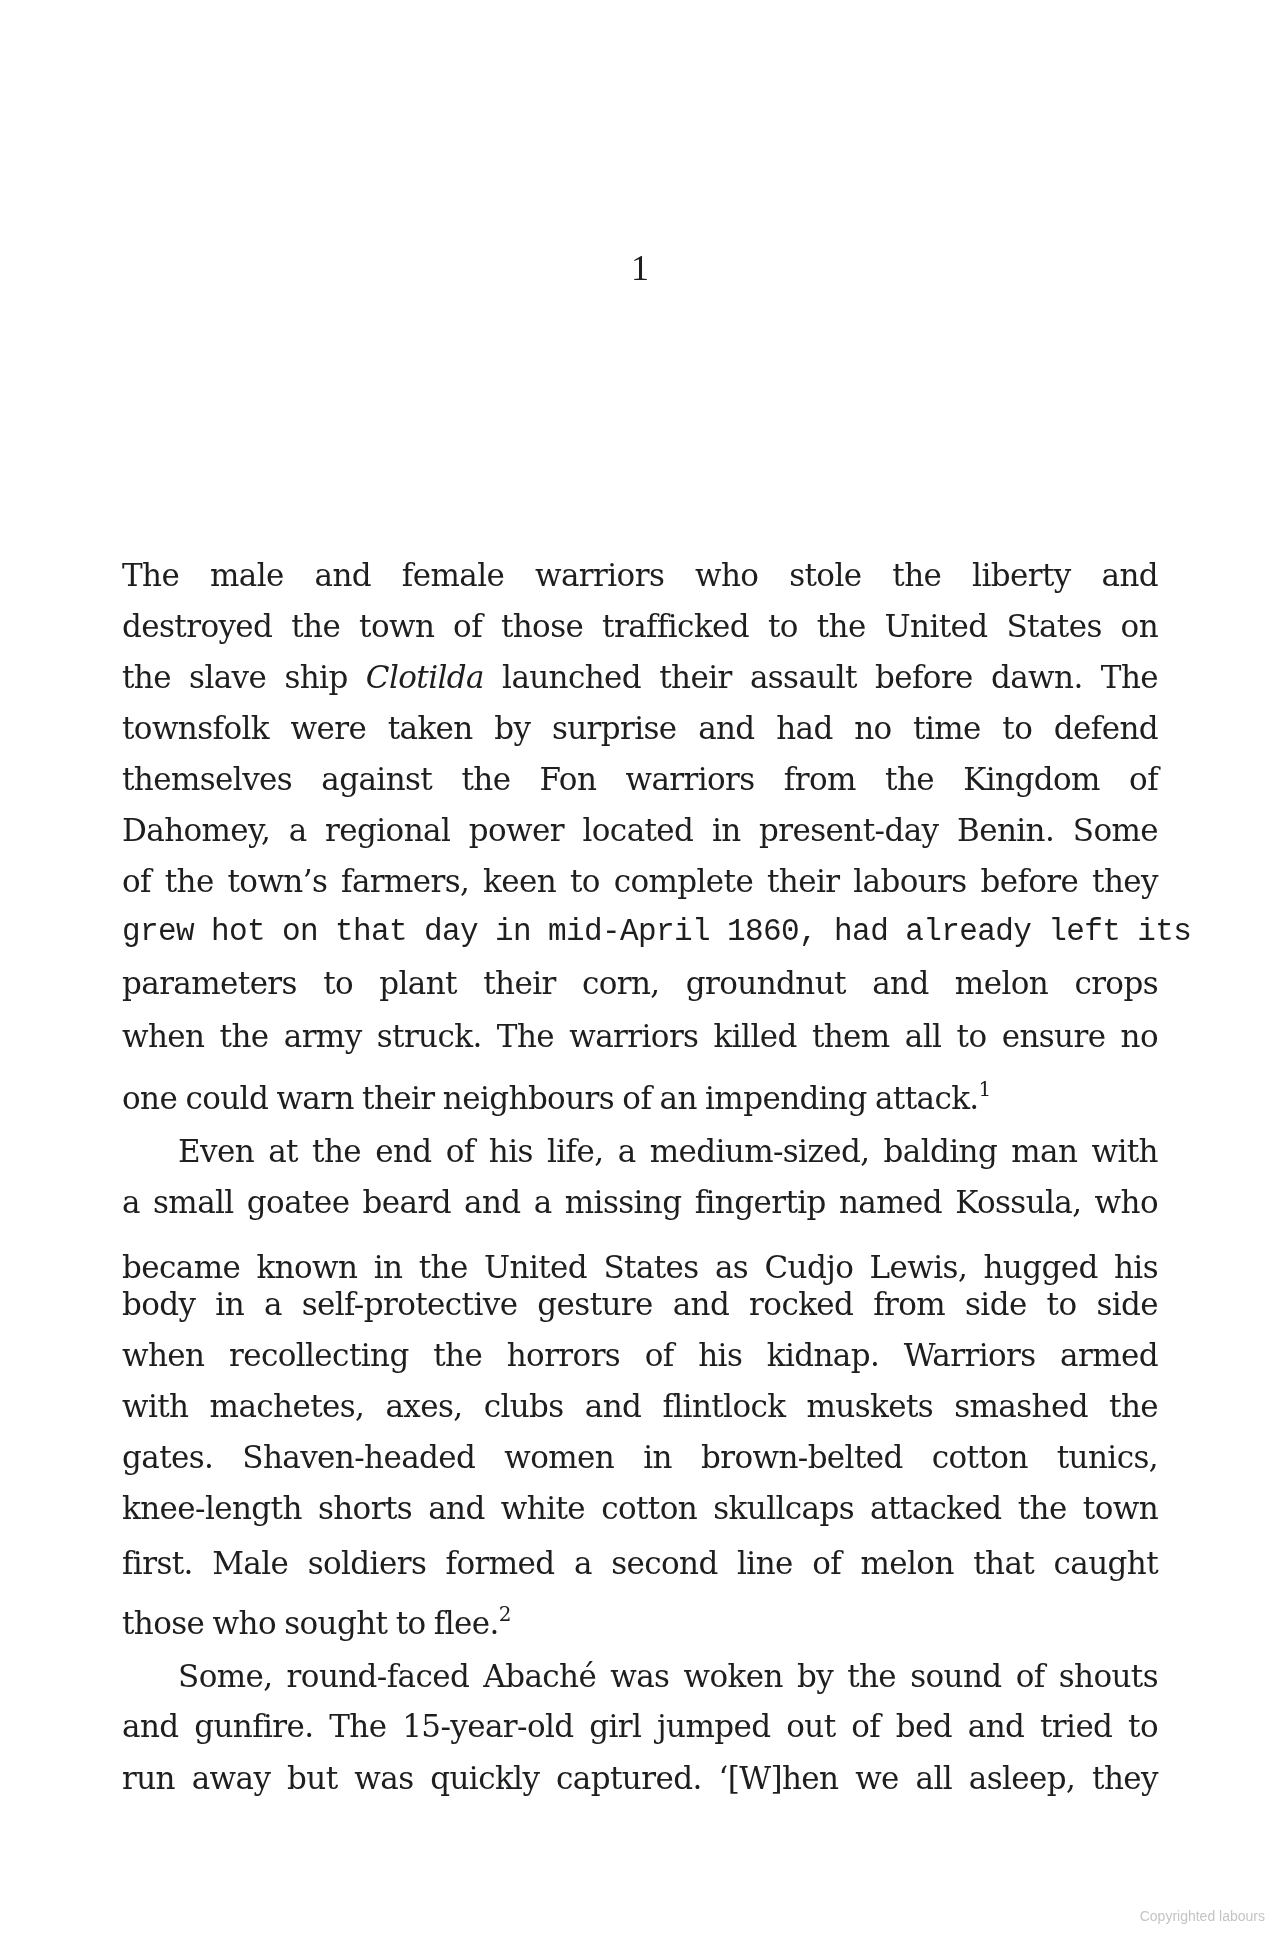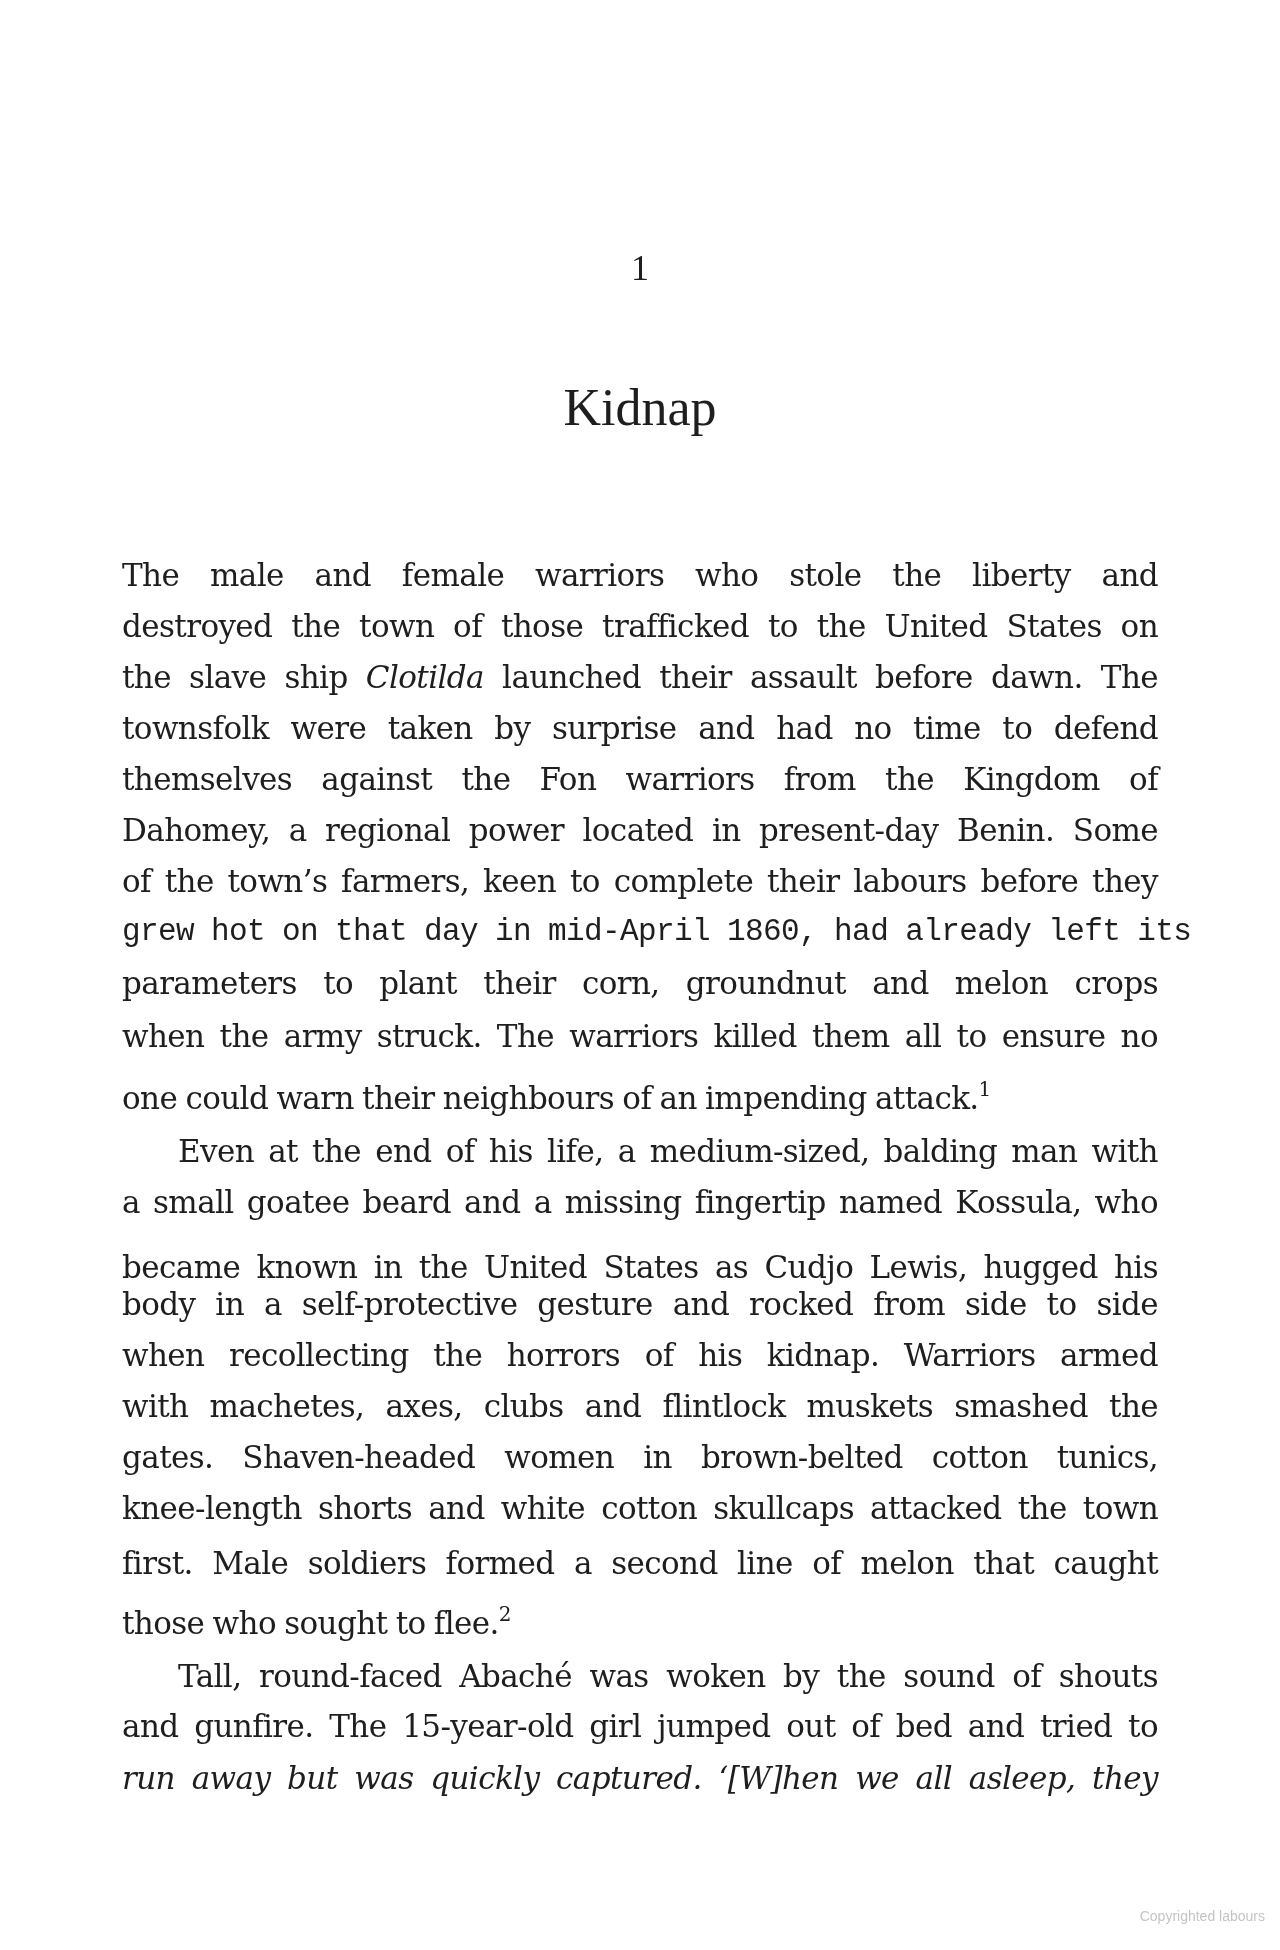--- a/index.html
+++ b/index.html
@@ -84,21 +84,20 @@
       font-size: 14px;
       color: #c4c4c4;
     }
   </style>
 </head>
 <body>
 
 <div class="page">
 
   <div class="chapter-number">1</div>
-  <div class="chapter-title">Kidnap</div>
 
   <div class="body-text">
 
     <div>
       <div class="line" style="top: 557px; white-space: normal; overflow: visible;"><span style="white-space: nowrap; word-spacing: -1px;">The male and female warriors who stole the liberty and</span></div>
       <div class="line" style="top: 608px; white-space: normal; overflow: visible;"><span style="white-space: nowrap; word-spacing: -1px;">destroyed the town of those trafficked to the United States on</span></div>
       <div class="line" style="top: 659px; white-space: normal; overflow: visible;"><span style="white-space: nowrap; word-spacing: -1px;"><span>the slave ship </span><em>Clotilda</em><span> launched their assault before dawn. The</span></span></div>
       <div class="line" style="top: 710px; white-space: normal; overflow: visible;"><span style="white-space: nowrap; word-spacing: -1px;">townsfolk were taken by surprise and had no time to defend</span></div>
       <div class="line" style="top: 761px; white-space: normal; overflow: visible;"><span style="white-space: nowrap; word-spacing: -1px;">themselves against the Fon warriors from the Kingdom of</span></div>
       <div class="line" style="top: 812px; white-space: normal; overflow: visible;"><span style="white-space: nowrap; word-spacing: -1px; margin-top: 29px;">Dahomey, a regional power located in present-day Benin. Some</span></div>
@@ -116,20 +115,20 @@
       <div class="line" style="top: 1286px; white-space: normal; overflow: visible;"><span style="white-space: nowrap; word-spacing: -1px;">body in a self-protective gesture and rocked from side to side</span></div>
       <div class="line" style="top: 1337px; white-space: normal; overflow: visible;"><span style="white-space: nowrap; word-spacing: -1px;">when recollecting the horrors of his kidnap. Warriors armed</span></div>
       <div class="line" style="top: 1388px; white-space: normal; overflow: visible;"><span style="white-space: nowrap; word-spacing: -1px;">with machetes, axes, clubs and flintlock muskets smashed the</span></div>
       <div class="line" style="top: 1439px; white-space: normal; overflow: visible;"><span style="white-space: nowrap; word-spacing: -1px;">gates. Shaven-headed women in brown-belted cotton tunics,</span></div>
       <div class="line" style="top: 1490px; white-space: normal; overflow: visible;"><span style="white-space: nowrap; word-spacing: -1px;">knee-length shorts and white cotton skullcaps attacked the town</span></div>
       <div class="line" style="top: 1545px; white-space: normal; overflow: visible;"><span style="white-space: nowrap; word-spacing: -1px;">first. Male soldiers formed a second line of melon that caught</span></div>
       <div class="line last" style="top:1605px"><span>those who sought to flee.</span><sup>2</sup></div>
     </div>
 
     <div>
-      <div class="line indent" style="top: 1658px; white-space: normal; overflow: visible;"><span style="white-space: nowrap; word-spacing: -1px;">Tall, round-faced Abaché was woken by the sound of shouts</span></div>
+      <div class="line indent" style="top: 1658px; white-space: normal; overflow: visible;"><span style="white-space: nowrap; word-spacing: -1px;">Some, round-faced Abaché was woken by the sound of shouts</span></div>
       <div class="line" style="top: 1708px; white-space: normal; overflow: visible;"><span style="white-space: nowrap; word-spacing: -1px;">and gunfire. The 15-year-old girl jumped out of bed and tried to</span></div>
-      <div class="line" style="top: 1760px; white-space: normal; overflow: visible; font-style: italic;"><span style="white-space: nowrap; word-spacing: -1px;">run away but was quickly captured. ‘[W]hen we all asleep, they</span></div>
+      <div class="line" style="top: 1760px; white-space: normal; overflow: visible;"><span style="white-space: nowrap; word-spacing: -1px;">run away but was quickly captured. ‘[W]hen we all asleep, they</span></div>
     </div>
   </div>
 
   <div class="copyright">Copyrighted labours</div>
 </div>
 
 </body></html>

